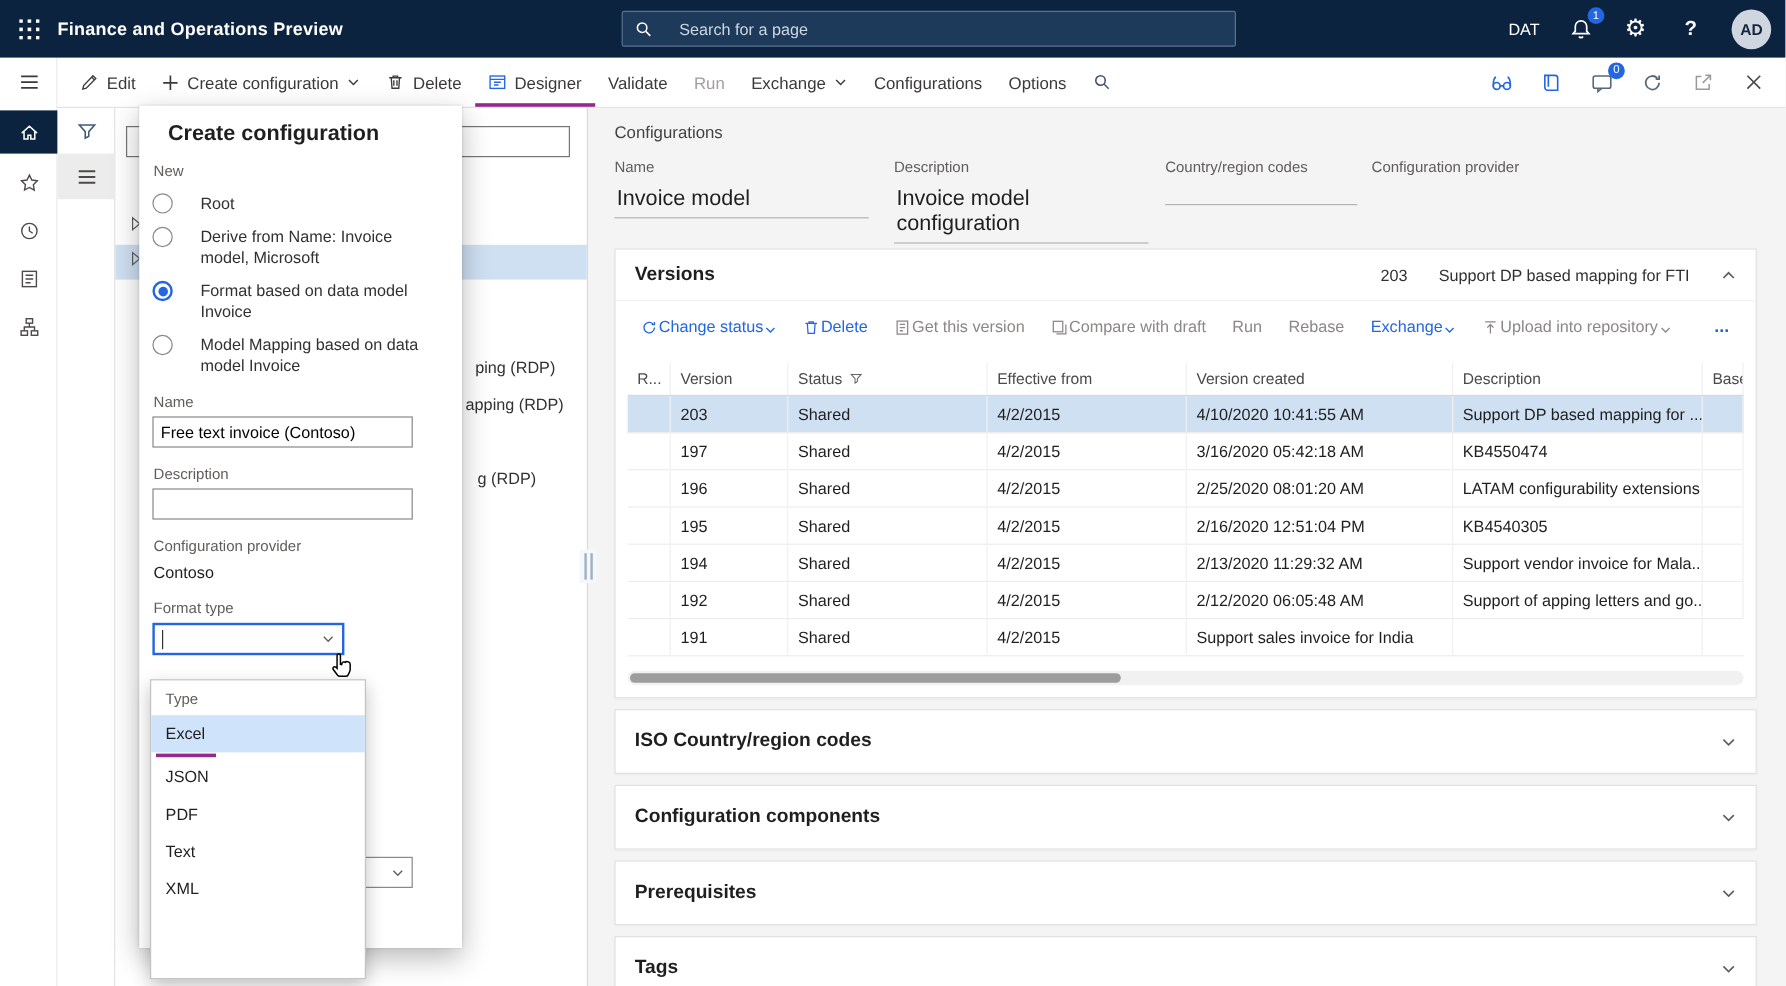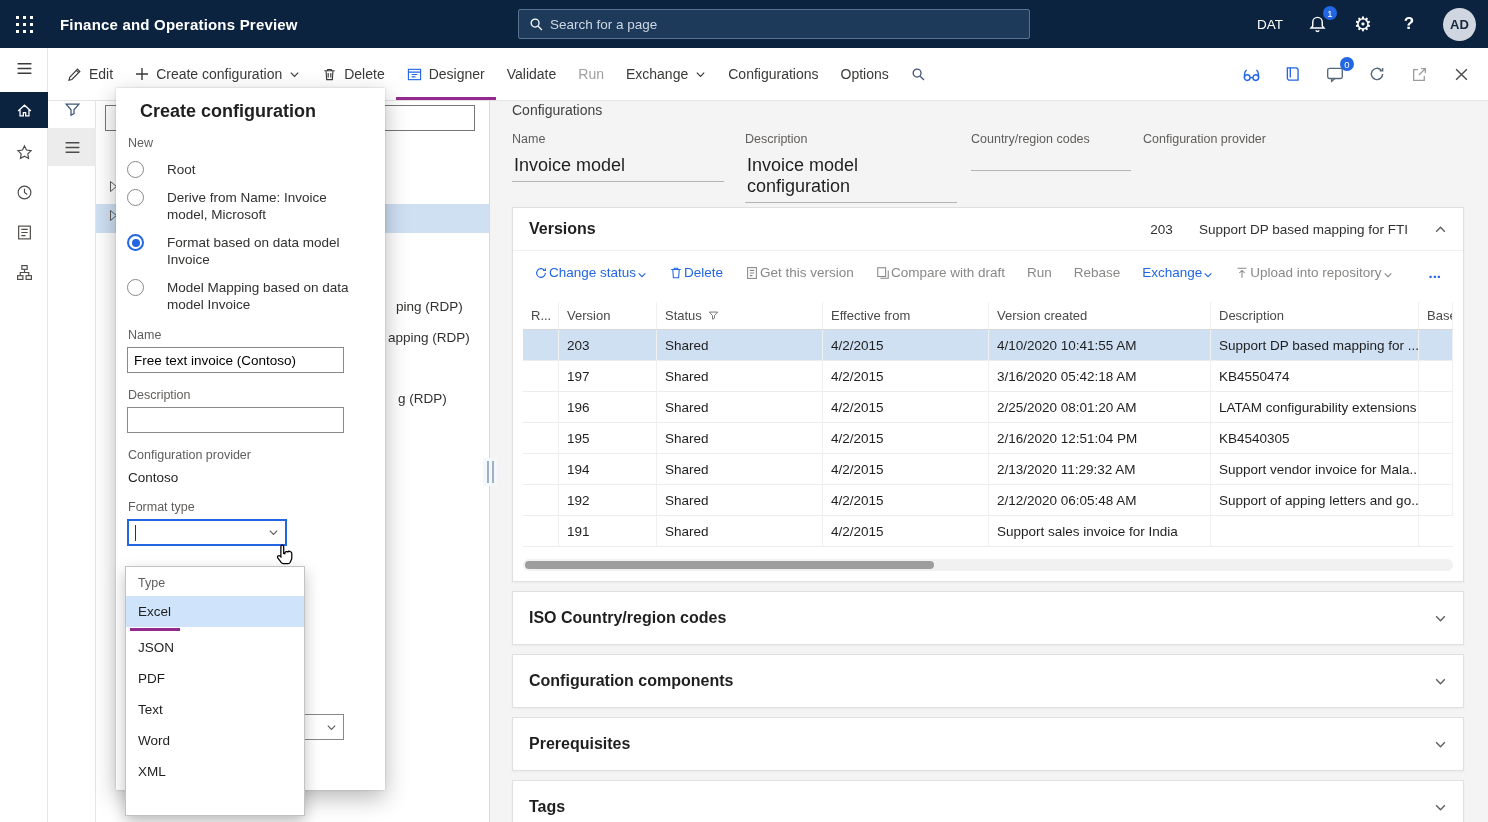--- a/index.html
+++ b/index.html
@@ -4,36 +4,36 @@
 <style>
   *{box-sizing:border-box}
   html,body{margin:0;padding:0}
   body{width:1488px;height:822px;position:relative;overflow:hidden;background:#f4f4f4;
        font-family:"Liberation Sans",sans-serif;color:#323130}
   svg{display:block}
   
   .topbar{position:absolute;top:0;left:0;width:100%;height:48px;background:#0c2340;color:#fff;
           display:flex;align-items:center;z-index:10}
   .waffle{width:48px;height:48px;display:flex;align-items:center;justify-content:center;cursor:pointer}
-  .apptitle{font-size:15px;font-weight:700;margin-left:12px;letter-spacing:.2px}
+  .apptitle{font-size:15px;font-weight:700;letter-spacing:.2px}
   .tb-search{position:absolute;left:518px;top:9px;width:512px;height:30px;background:#1e3a5a;
              border:1px solid #57728f;border-radius:2px;display:flex;align-items:center;padding:0 10px}
-  .tb-search input{background:transparent;border:0;outline:0;color:#fff;font-size:13.5px;margin-left:4px;width:100%}
+  .tb-search input{background:transparent;border:0;outline:0;color:#fff;font-size:13.5px;margin-left:20px;width:100%}
   .tb-search input::placeholder{color:#ccd7e2}
   .tb-right{position:absolute;right:12px;top:0;height:48px;display:flex;align-items:center;gap:22px}
   .tb-env{font-size:13.5px}
   .tb-ic{position:relative;width:24px;height:24px;display:flex;align-items:center;justify-content:center;cursor:pointer}
   .badge{position:absolute;top:-6px;right:-8px;background:#2266e3;color:#fff;font-size:9.5px;
          min-width:14px;height:14px;border-radius:7px;display:flex;align-items:center;justify-content:center;padding:0 2px}
   .gearglyph{font-size:20px;line-height:1}
   .helpglyph{font-size:17px;font-weight:700}
   .avatar{width:33px;height:33px;border-radius:50%;background:#cfd6df;color:#16263d;font-size:13px;
           font-weight:700;display:flex;align-items:center;justify-content:center;cursor:pointer}
   
-  .actionbar{position:absolute;top:48px;left:48px;right:0;height:53px;background:#fff;
+  .actionbar{position:absolute;top:48px;left:48px;right:0;height:42px;background:#fff;
              border-bottom:1px solid #e3e3e3;display:flex;align-items:stretch;z-index:9;padding-left:8px}
   .ab-item{display:flex;align-items:center;gap:7px;padding:0 11px;font-size:14px;color:#3b3a39;
            cursor:pointer;white-space:nowrap}
   .ab-item.disabled{color:#a19f9d}
   .ab-item.active{border-bottom:3px solid #942a8f;padding-top:3px}
   .ab-right{margin-left:auto;display:flex;align-items:center;gap:20px;padding-right:16px}
   .ab-ric{position:relative;width:22px;height:22px;display:flex;align-items:center;justify-content:center;cursor:pointer}
   
   .rail{position:absolute;top:48px;left:0;width:48px;bottom:0;background:#fff;border-right:1px solid #e6e6e6;z-index:8}
   .rail-item{width:48px;height:40px;display:flex;align-items:center;justify-content:center;color:#4d4b49;cursor:pointer}
@@ -637,21 +637,20 @@
   </div>
 </div>
 
 <div class="dropdown">
   <div class="dd-head">Type</div>
   <div class="dd-item hl">Excel</div>
   <div class="dd-bar"></div>
   <div class="dd-item">JSON</div>
   <div class="dd-item">PDF</div>
   <div class="dd-item">Text</div>
-  <div class="dd-item">Word</div>
   <div class="dd-item">XML</div>
 </div>
 
 <div class="cursor">
   <svg viewBox="0 0 24 24" width="27" height="27">
     <path d="M9 3.6c.8 0 1.4.6 1.4 1.4v6.2l.9.2.3-1c.2-.7.9-1.1 1.6-.9l.9.3c.2-.5.8-.8 1.4-.6l.9.3c.7.2 1.2 1 1.2 1.7v3.7c0 .6-.1 1.2-.4 1.8l-1.1 2.3c-.3.7-1 1.1-1.8 1.1h-4.4c-.6 0-1.2-.3-1.6-.8l-3.2-4.3c-.4-.5-.3-1.3.2-1.7.5-.4 1.2-.4 1.7 0l.9.8V5c0-.8.6-1.4 1.1-1.4z" fill="#ffffff" stroke="#000000" stroke-width="1.1"></path>
   </svg>
 </div>
 
 </body></html>

